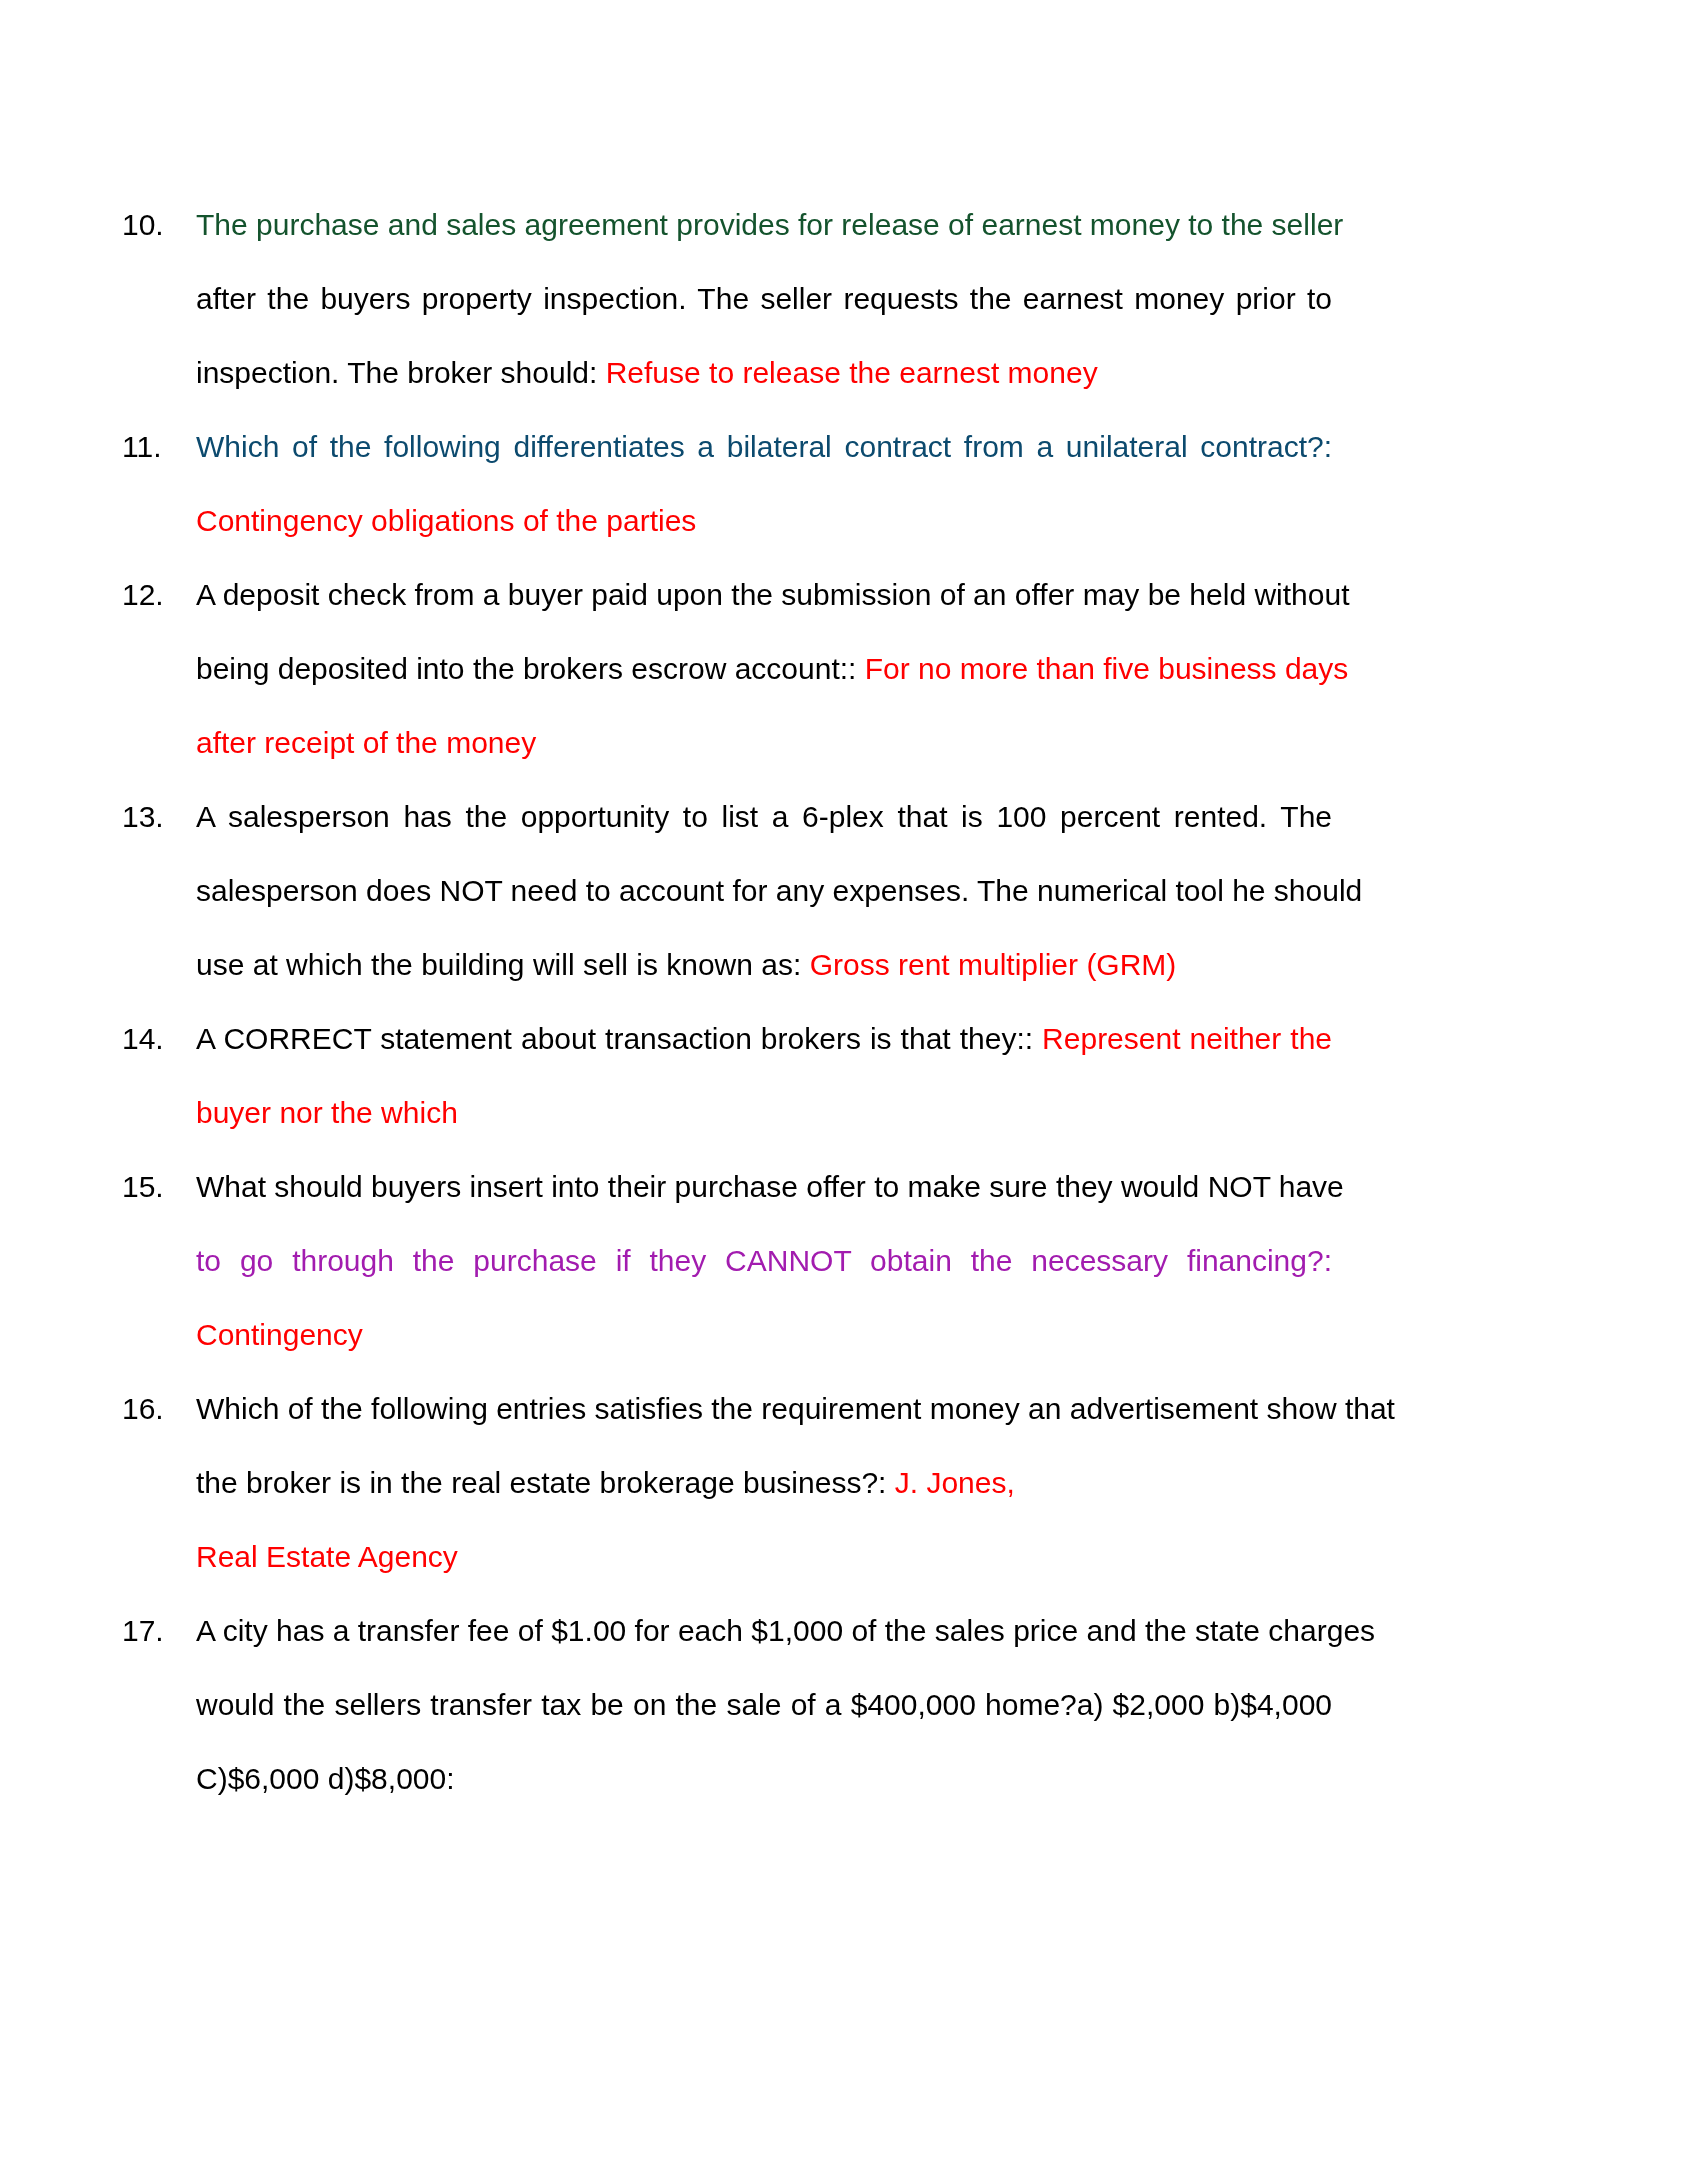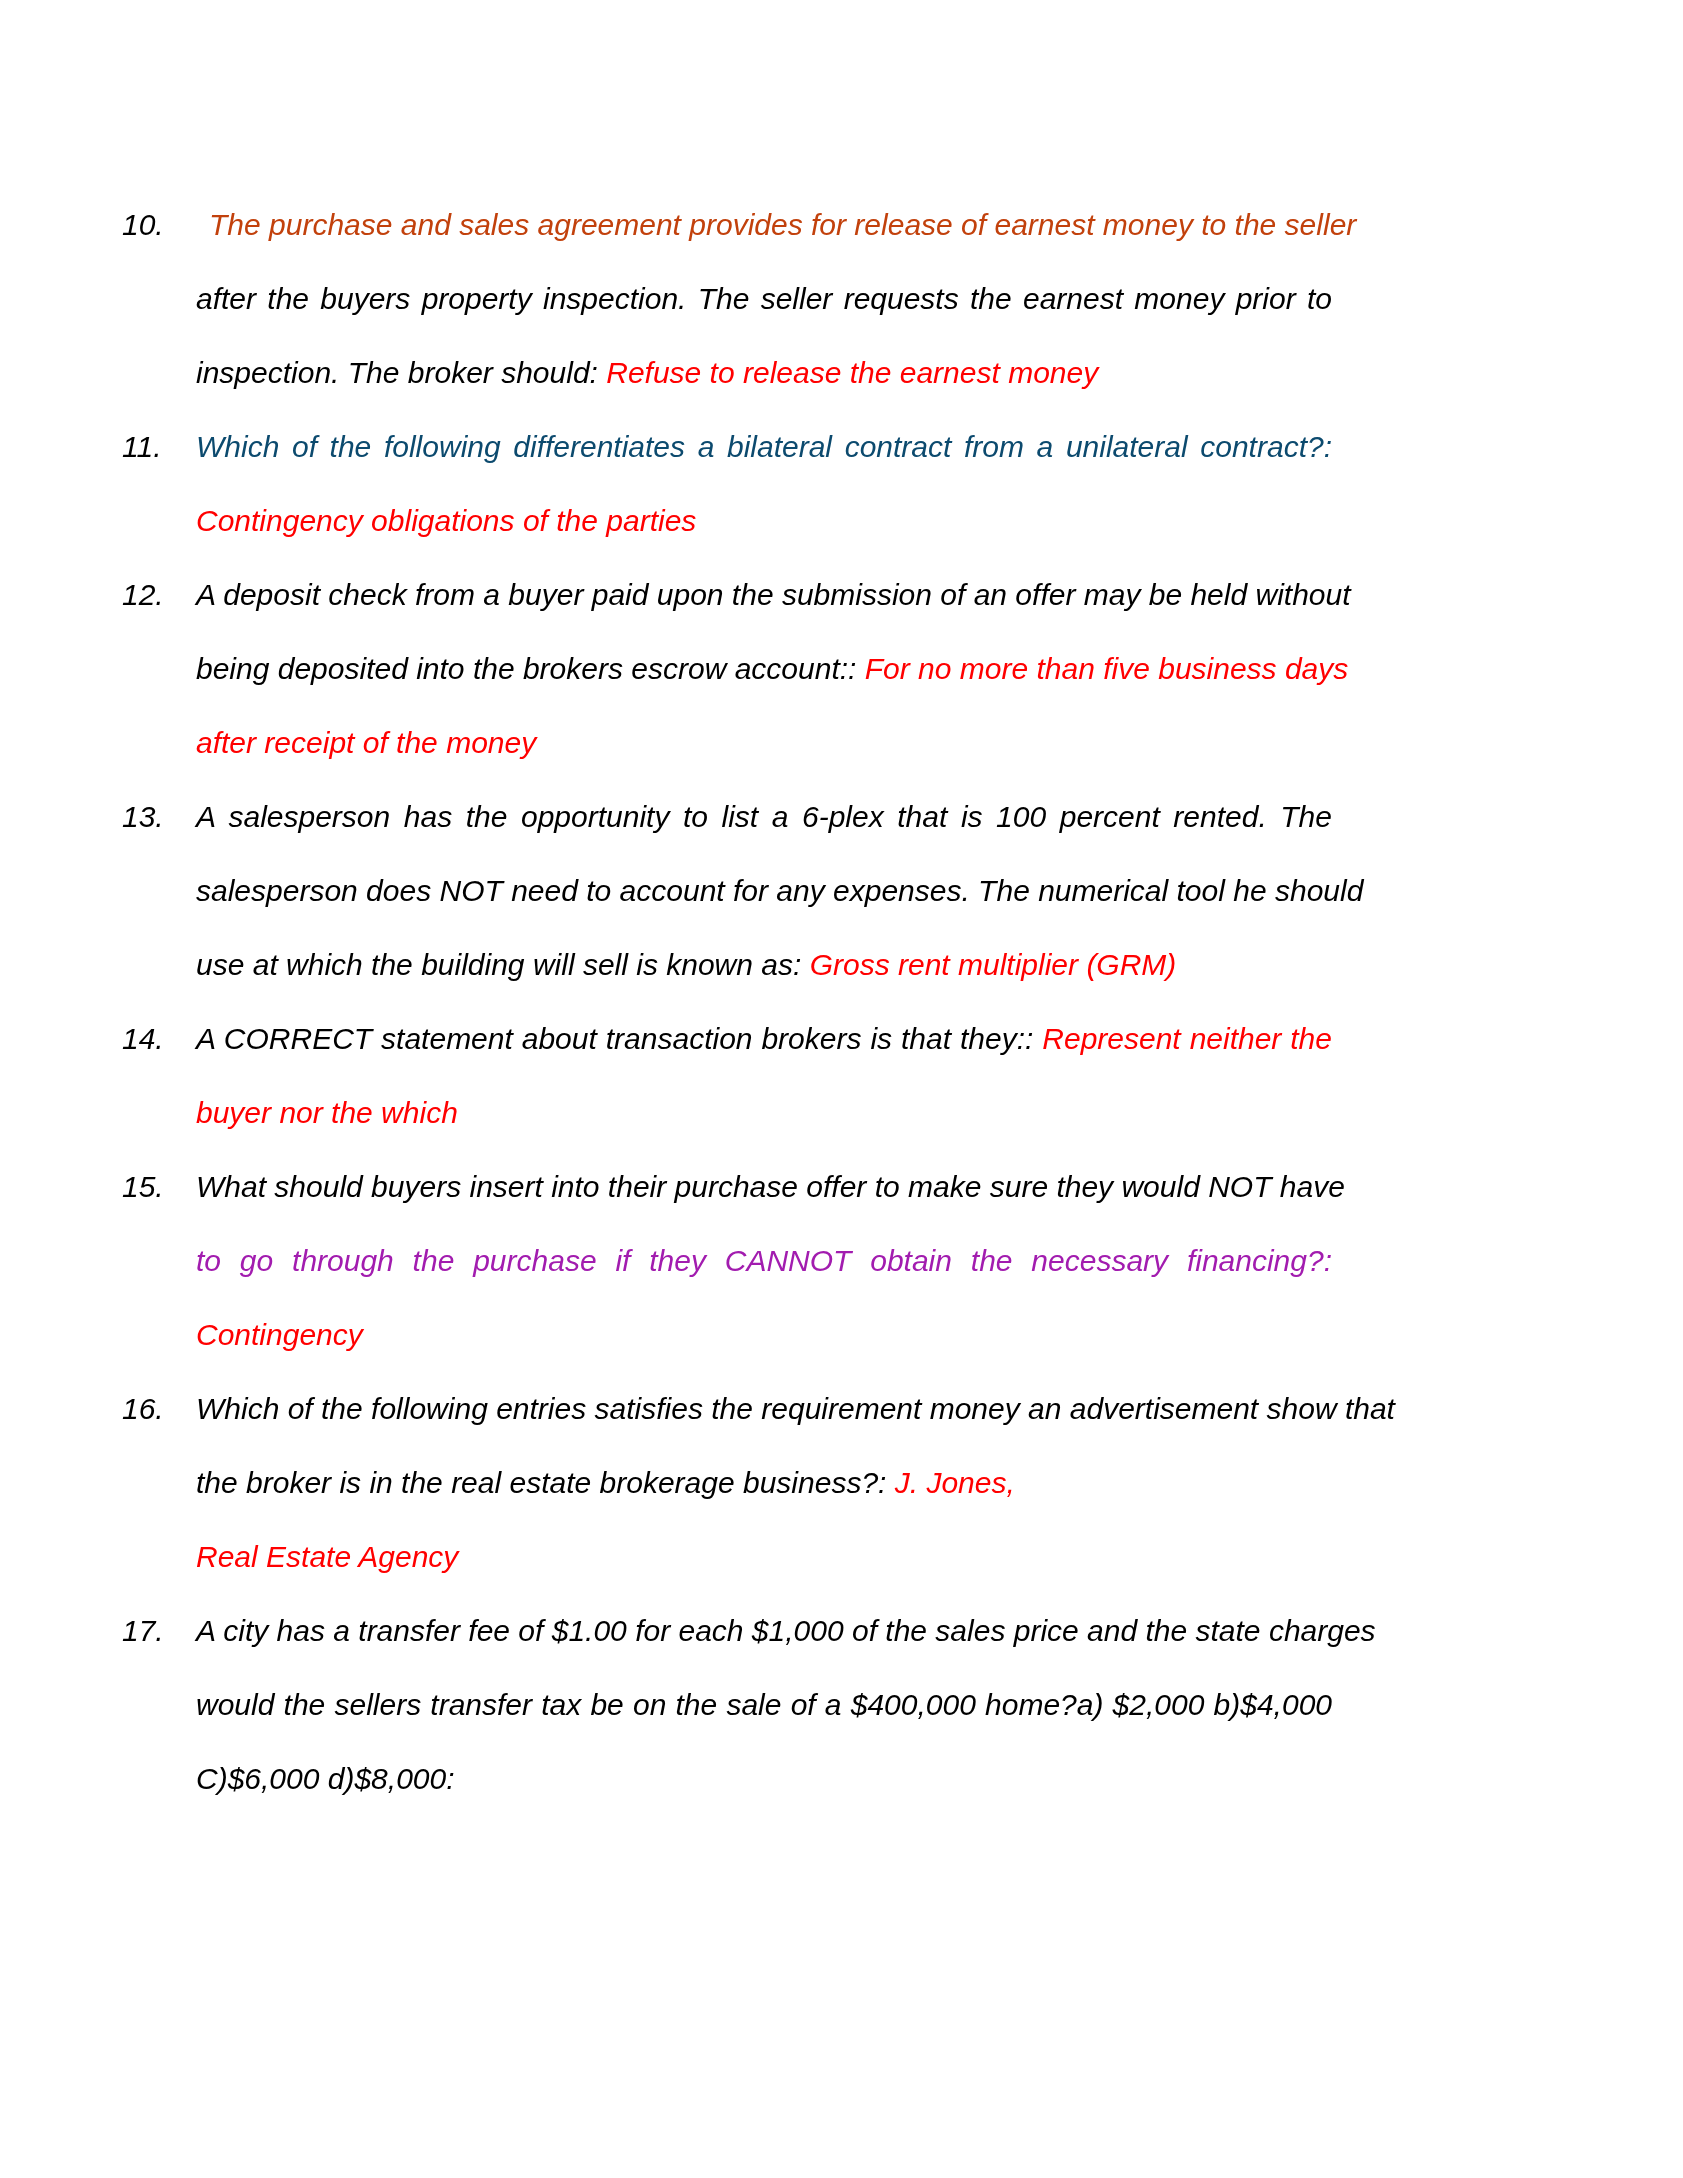--- a/index.html
+++ b/index.html
@@ -15,21 +15,20 @@
     color: #000000;
   }
 
   #page {
     position: relative;
     width: 1425px;
     height: 2178px;
     background: #ffffff;
     box-sizing: border-box;
     padding: 188px 93px 0 122px;
-    font-style: italic;
   }
 
   .qlist {
     list-style: none;
     margin: 0;
     padding: 0;
   }
 
   .qitem {
     position: relative;
@@ -75,21 +74,21 @@
   }
 </style>
 </head>
 <body style="background: rgb(255, 255, 255);">
 
 <div id="page" style="background: rgb(255, 255, 255);">
   <ol class="qlist" id="question-list">
       <li class="qitem">
         <span class="qnum">10.</span>
         <div class="qbody">
-          <span class="seg"><span style="color: #c2410c; margin-left: 13px;">The purchase and sales agreement provides for release of earnest money to the seller</span></span>
+          <span class="seg"><span style="color: #14532d;">The purchase and sales agreement provides for release of earnest money to the seller</span></span>
           <span class="seg"><span style="color: rgb(0, 0, 0);">after the buyers property inspection. The seller requests the earnest money prior to</span></span>
           <span class="seg last"><span style="color: rgb(0, 0, 0);">inspection. The broker should: </span><span class="ans" style="color: rgb(255, 0, 0);">Refuse to release the earnest money</span></span>
         </div>
       </li>
       <li class="qitem">
         <span class="qnum">11.</span>
         <div class="qbody">
           <span class="seg"><span style="color: #0c4a6e;">Which of the following differentiates a bilateral contract from a unilateral contract?:</span></span>
           <span class="seg last"><span class="ans" style="color: rgb(255, 0, 0);">Contingency obligations of the parties</span></span>
         </div>

